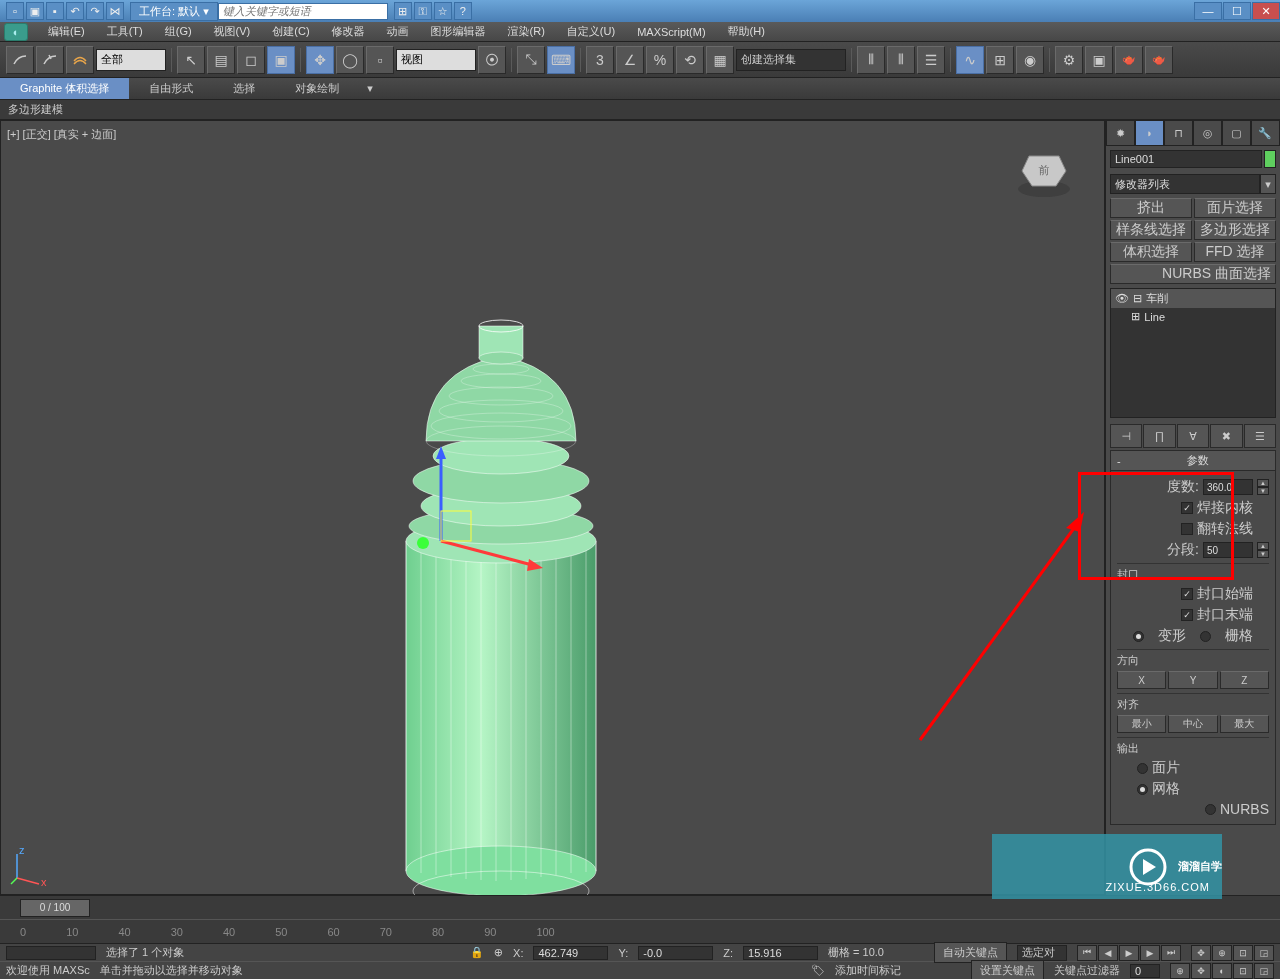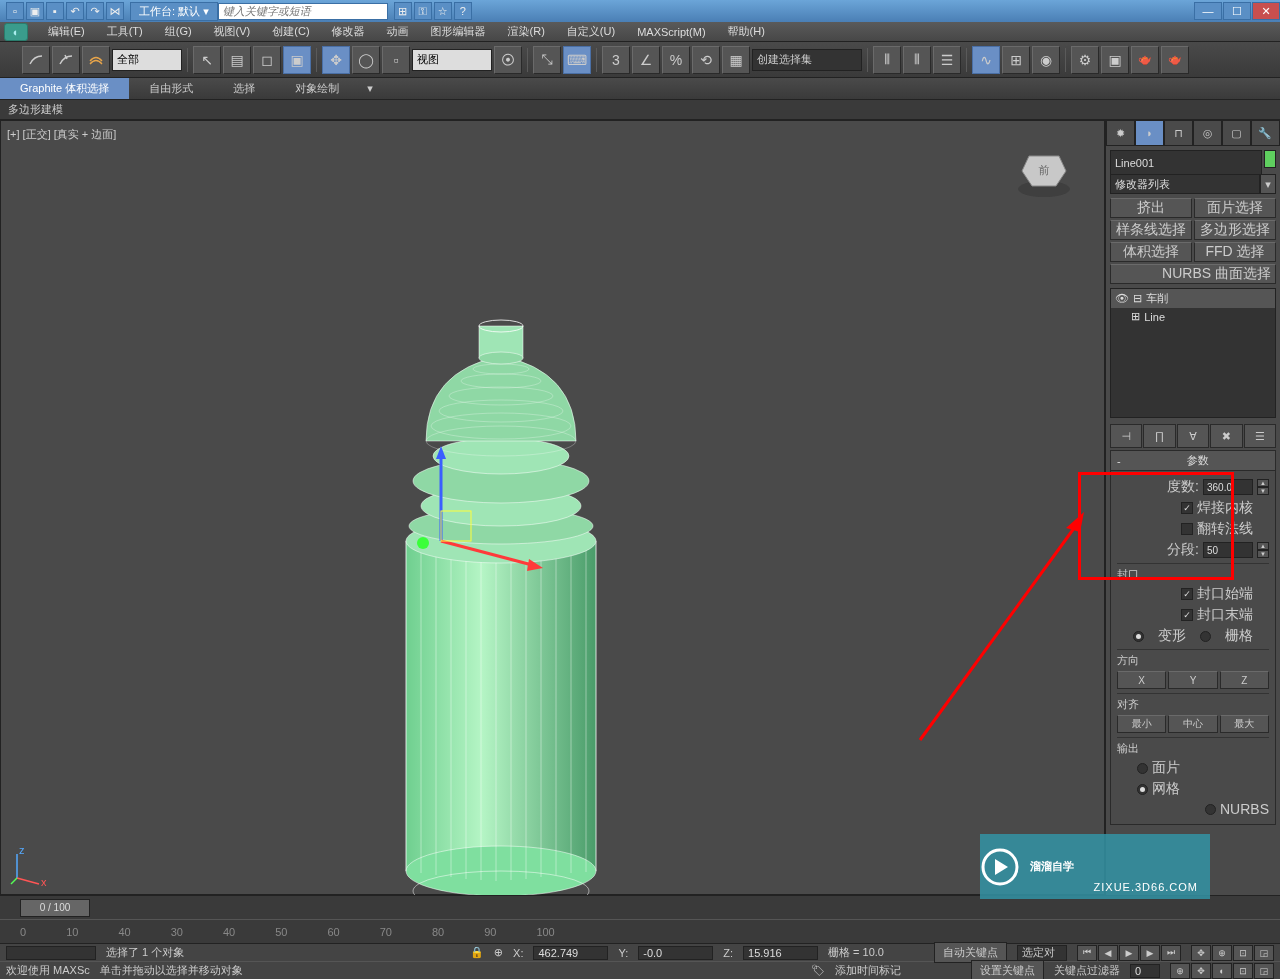--- a/index.html
+++ b/index.html
@@ -17,21 +17,21 @@
 .titlebar .winbtns .close { background:#c84f4f; }
 .titlebar .rbtns { display:flex; gap:2px; padding:0 6px;}
 .titlebar .rbtns div { width:18px; height:18px; background:#5a8fc5; border:1px solid #3a6fa5; display:flex; align-items:center; justify-content:center; color:#eee;}
 
 
 .menubar { height:20px; background:linear-gradient(#5a5a5a,#474747); display:flex; align-items:center; padding:0 4px; gap:2px; border-bottom:1px solid #222; }
 .menubar .mlogo { width:24px; height:18px; background:#3a9c8c; border-radius:3px; border:1px solid #2a7c6c; margin-right:8px; display:flex; align-items:center; justify-content:center; color:#aee;}
 .menubar .mitem { color:#ddd; padding:2px 10px; }
 
 
-.maintoolbar { height:36px; background:linear-gradient(#4a4a4a,#3a3a3a); display:flex; align-items:center; padding:0 22px; gap:2px; border-bottom:1px solid #222;}
+.maintoolbar { height:36px; background:linear-gradient(#4a4a4a,#3a3a3a); display:flex; align-items:center; padding:0 6px; gap:2px; border-bottom:1px solid #222;}
 .tbtn { width:28px; height:28px; background:#555; border:1px solid #2a2a2a; border-top-color:#6a6a6a; border-left-color:#6a6a6a; display:flex; align-items:center; justify-content:center; color:#ccc; font-size:14px; }
 .tbtn.active { background:#6a8fc5; border-color:#4a6fa5; }
 .tcombo { height:22px; background:#ddd; border:1px solid #222; color:#000; padding:0 4px; display:flex; align-items:center; }
 .tcombo.dark { background:#333; color:#ccc; }
 .tsep { width:1px; height:24px; background:#2a2a2a; margin:0 3px; border-right:1px solid #5a5a5a;}
 
 
 .ribbon { height:22px; background:linear-gradient(#4a4a4a,#3a3a3a); display:flex; align-items:center; border-bottom:1px solid #222;}
 .ribbon .rtab { padding:3px 20px; color:#ccc; }
 .ribbon .rtab.active { background:#6a8fc5; color:#fff; }
@@ -43,21 +43,21 @@
 .viewport-label { position:absolute; top:6px; left:6px; color:#ccc; font-size:11px; }
 .viewcube { position:absolute; top:20px; right:30px; width:60px; height:60px; }
 .cmdpanel { width:175px; background:#4a4a4a; border-left:1px solid #222; display:flex; flex-direction:column; }
 
 
 .cptabs { height:26px; display:flex; background:#3a3a3a; }
 .cptabs .cptab { flex:1; border:1px solid #222; display:flex; align-items:center; justify-content:center; color:#ccc; background:#4a4a4a;}
 .cptabs .cptab.active { background:#6a8fc5; }
 
 .cpname { height:20px; display:flex; margin:4px; }
-.cpname input { flex:1; background:#333; border:1px solid #222; color:#ddd; padding:12px 4px; height:18px;}
+.cpname input { flex:1; background:#333; border:1px solid #222; color:#ddd; padding:4px 4px; height:18px;}
 .cpname .swatch { width:18px; height:18px; background:#5fcf5f; border:1px solid #222; margin-left:2px;}
 
 .cplist { height:20px; margin:0 4px 4px; display:flex;}
 .cplist .combo { flex:1; background:#333; border:1px solid #222; color:#ddd; padding:0 4px; display:flex; align-items:center;}
 .cplist .dd { width:16px; background:#555; border:1px solid #222; display:flex; align-items:center; justify-content:center; color:#ccc;}
 
 .btngrid { display:flex; flex-wrap:wrap; margin:0 4px; gap:2px; }
 .btngrid .gbtn { flex:1 0 45%; height:20px; background:#555; border:1px solid #2a2a2a; border-top-color:#6a6a6a; color:#ccc; display:flex; align-items:center; justify-content:center; font-size:14px;}
 .btngrid .gbtn.wide { flex:1 0 95%; }
 
@@ -94,21 +94,21 @@
 .timerule { height:24px; background:#3a3a3a; border-top:1px solid #555; display:flex; align-items:center; color:#888; font-size:9px; padding:0 20px; gap:40px;}
 
 
 .status1 { height:18px; background:#444; border-top:1px solid #222; display:flex; align-items:center; color:#ccc; padding:0 6px; gap:10px; font-size:10px;}
 .status2 { height:18px; background:#444; border-top:1px solid #555; display:flex; align-items:center; color:#ccc; padding:0 6px; gap:10px; font-size:10px;}
 .coordbox { background:#333; border:1px solid #222; padding:0 4px; width:75px; color:#ddd;}
 .autokey { background:#555; border:1px solid #222; padding:2px 8px; color:#ccc;}
 .playbtns { display:flex; gap:1px;}
 .playbtns div { width:20px; height:16px; background:#555; border:1px solid #222; display:flex; align-items:center; justify-content:center; color:#ccc; font-size:9px;}
 
-.watermark { position:absolute; right:70px; bottom:80px; width:230px; height:65px; background:rgba(51,147,165,0.85); display:flex; align-items:center; justify-content:flex-start; color:#fff; font-size:24px; font-weight:bold; gap:10px; z-index:50;}
+.watermark { position:absolute; right:58px; bottom:80px; width:230px; height:65px; background:rgba(51,147,165,0.85); display:flex; align-items:center; justify-content:flex-end; color:#fff; font-size:24px; font-weight:bold; gap:10px; z-index:50;}
 .watermark .sub { position:absolute; bottom:6px; right:12px; font-size:11px; font-weight:normal; letter-spacing:1px;}
 
 .axis-widget { position:absolute; bottom:8px; left:8px; width:40px; height:40px;}
 </style>
 </head>
 <body>
 
 <div class="titlebar">
   <div class="qat">
     <div class="qbtn">▫</div>

